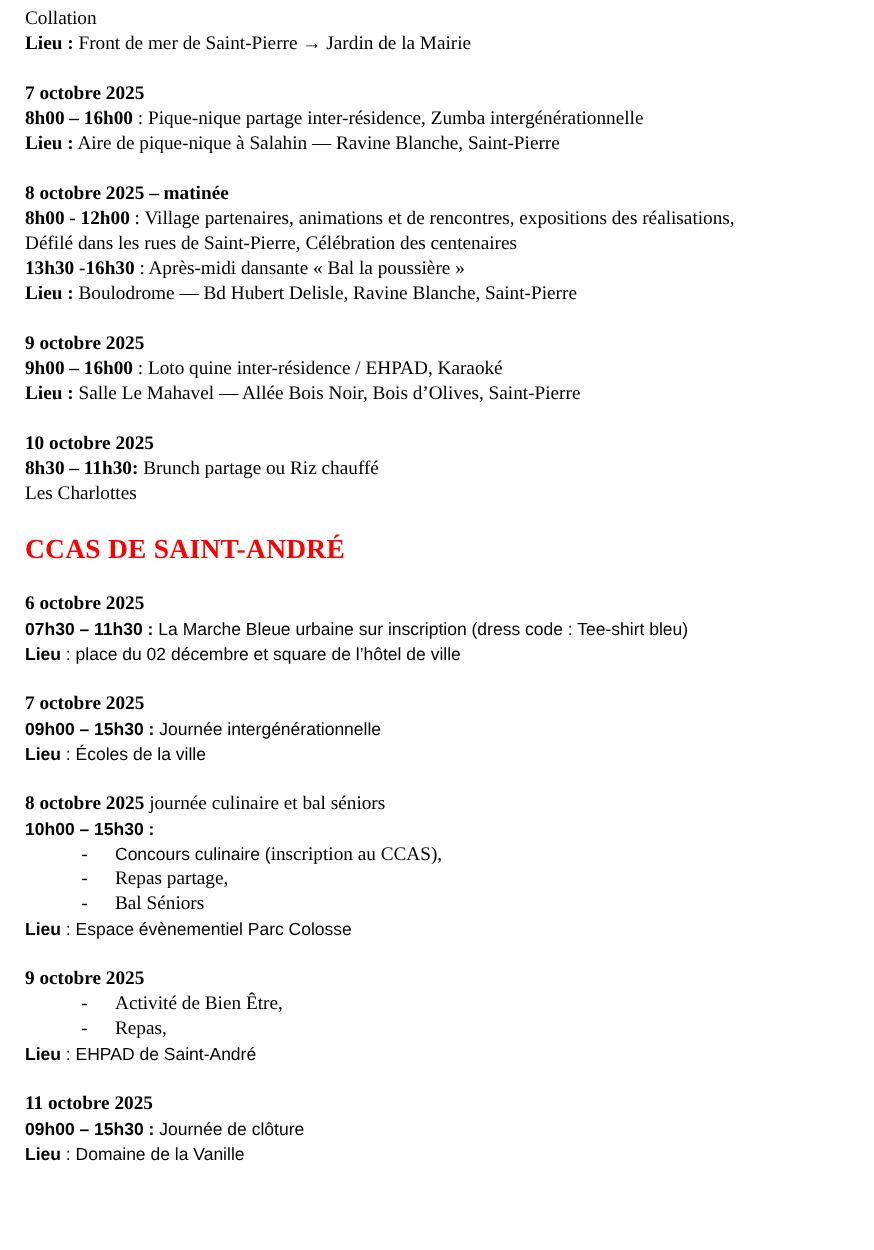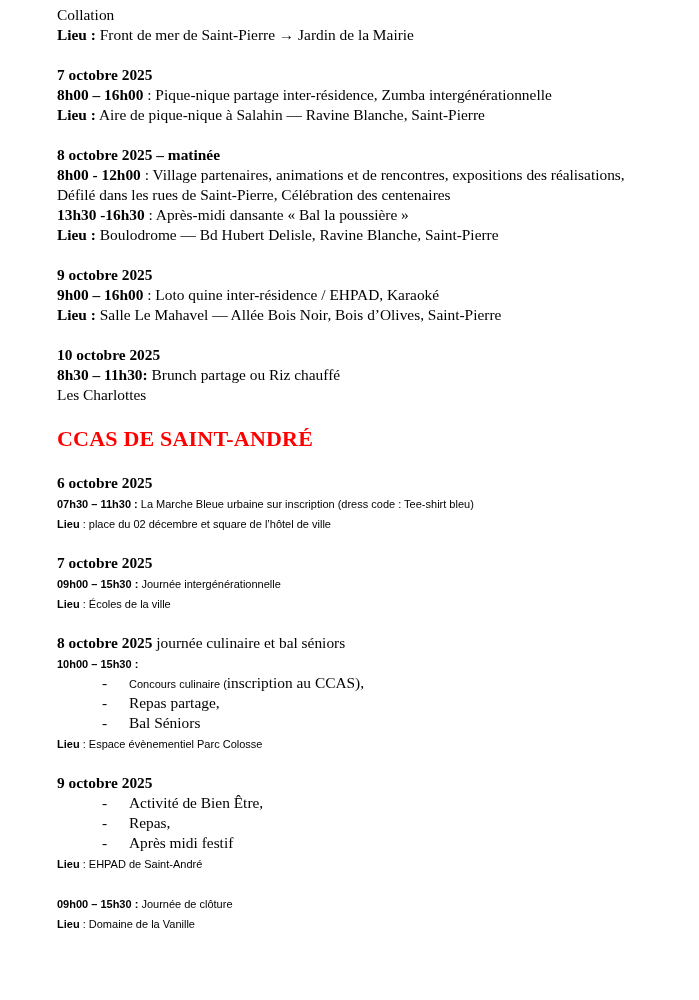--- a/index.html
+++ b/index.html
@@ -18,42 +18,41 @@
     height: 1000px;
     padding: 5px 18px 0 20px;
     font-family: "Liberation Serif", serif;
     font-size: 15.4px;
     color: #000000;
   }
   .line {
     height: 20px;
     line-height: 20px;
     white-space: nowrap;
-    margin-left: 37px;
   }
   .line.blank {  }
   .line.heading {
     height: 28px;
     line-height: 28px;
   }
   .line.heading span {
     font-size: 22px;
     letter-spacing: 0.2px;
   }
   .line.bullet {
     padding-left: 45px;
   }
   .marker {
     display: inline-block;
     width: 27px;
   }
   .b { font-weight: bold; }
   .sans {
     font-family: "Liberation Sans", sans-serif;
-    font-size: 11px;
+    font-size: 14px;
   }
   .red { color: var(--accent-red, #ff0000); }
 </style>
 </head>
 <body style="background: rgb(255, 255, 255);">
 
 <div class="page">
     <div class="line"><span class="">Collation</span></div>
     <div class="line"><span class="b ">Lieu :</span><span class=""> Front de mer de Saint-Pierre → Jardin de la Mairie</span></div>
     <div class="line blank"></div>
@@ -88,18 +87,18 @@
     <div class="line"><span class="b ">8 octobre 2025</span><span class=""> journée culinaire et bal séniors</span></div>
     <div class="line"><span class="b sans ">10h00 – 15h30 :</span></div>
     <div class="line bullet"><span class="marker">-</span><span class="sans ">Concours culinaire (</span><span class="">inscription au CCAS),</span></div>
     <div class="line bullet"><span class="marker">-</span><span class="">Repas partage,</span></div>
     <div class="line bullet"><span class="marker">-</span><span class="">Bal Séniors</span></div>
     <div class="line"><span class="b sans ">Lieu</span><span class="sans "> : Espace évènementiel Parc Colosse</span></div>
     <div class="line blank"></div>
     <div class="line"><span class="b ">9 octobre 2025</span></div>
     <div class="line bullet"><span class="marker">-</span><span class="">Activité de Bien Être,</span></div>
     <div class="line bullet"><span class="marker">-</span><span class="">Repas,</span></div>
-    <div class="line bullet"><span class="marker">-</span><span class="">Après midi festif</span></div>
     <div class="line"><span class="b sans ">Lieu</span><span class="sans "> : EHPAD de Saint-André</span></div>
     <div class="line blank"></div>
+    <div class="line"><span class="b ">11 octobre 2025</span></div>
     <div class="line"><span class="b sans ">09h00 – 15h30 :</span><span class="sans "> Journée de clôture</span></div>
     <div class="line"><span class="b sans ">Lieu</span><span class="sans "> : Domaine de la Vanille</span></div>
   </div>
 
 </body></html>

